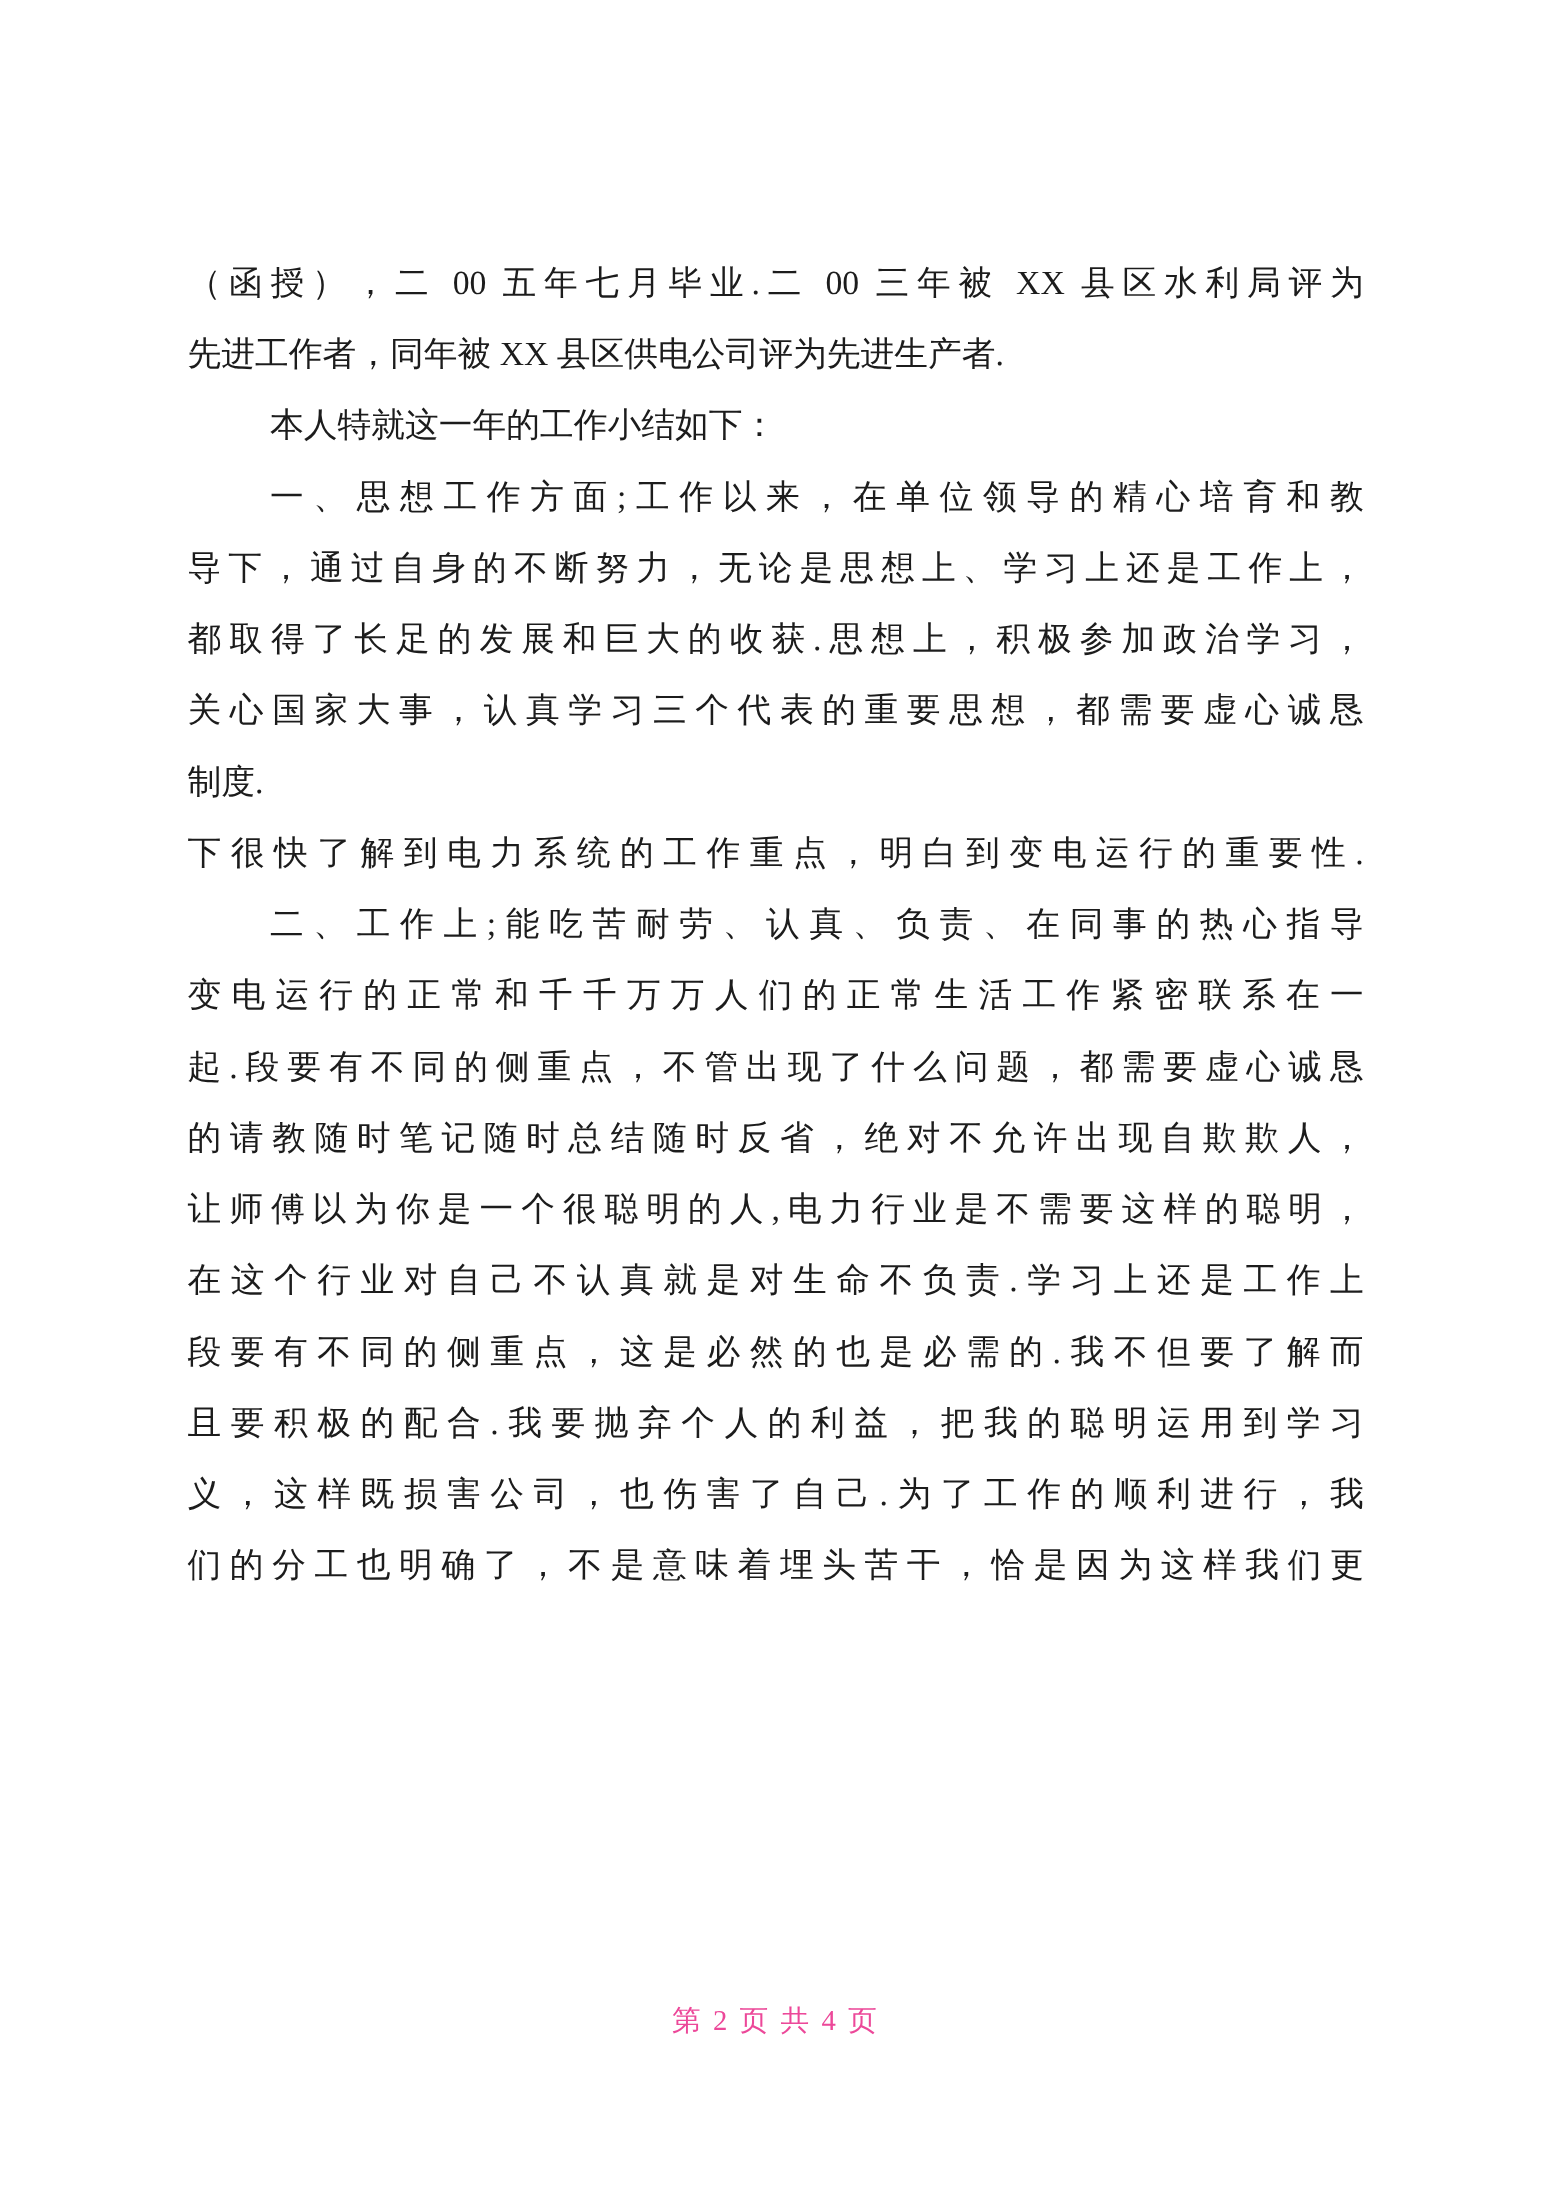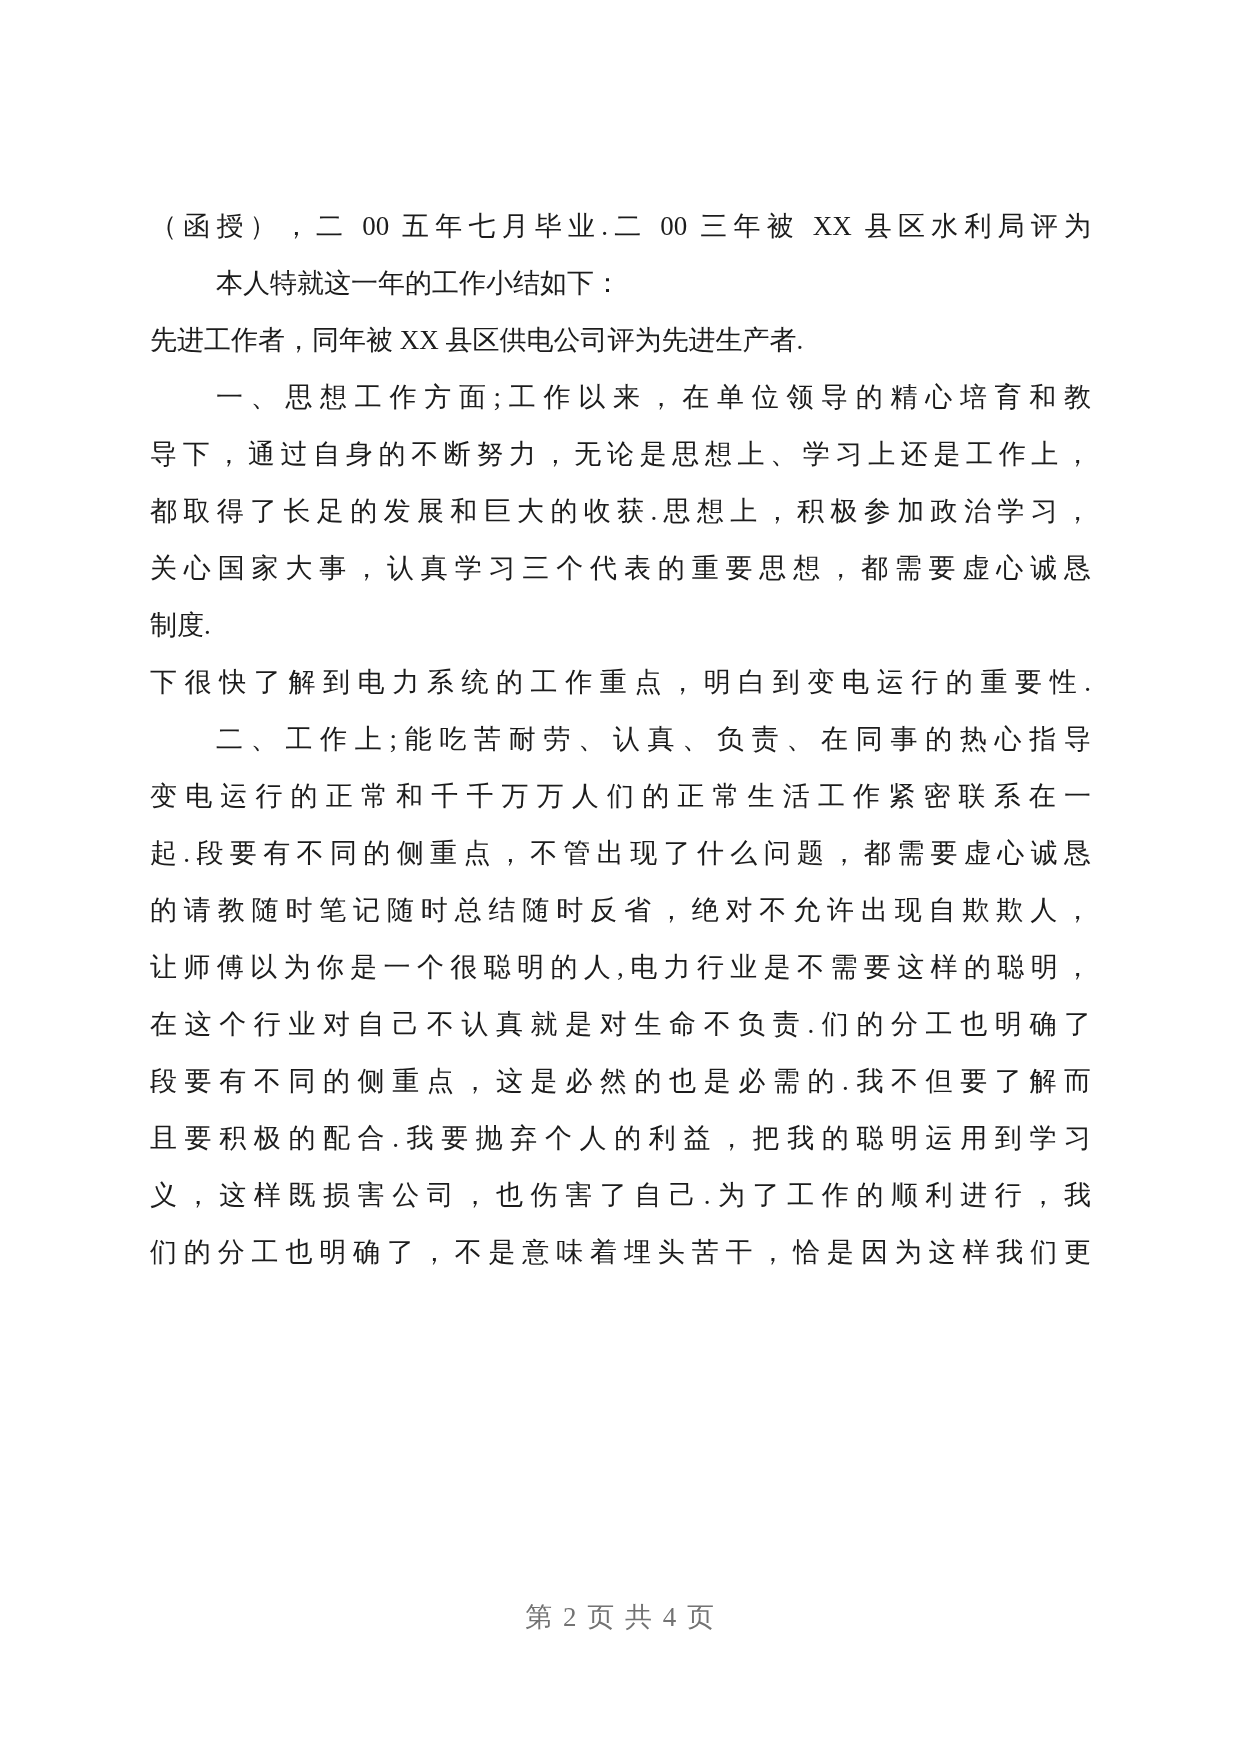--- a/index.html
+++ b/index.html
@@ -38,45 +38,45 @@
     text-indent: 66px;
   }
   .footer {
     position: absolute;
     left: 0;
     top: 1597px;
     width: 100%;
     height: 40px;
     line-height: 40px;
     text-align: center;
-    font-size: 27px;
+    font-size: 23px;
     letter-spacing: 2px;
-    color: #737373;
+    color: #ec4899;
   }
 </style>
 </head>
 <body>
 
 <div class="page">
   <div class="doc-body">
       <div class="line fill">（函授），二 00 五年七月毕业.二 00 三年被 XX 县区水利局评为</div>
+      <div class="line">先进工作者，同年被 XX 县区供电公司评为先进生产者.</div>
       <div class="line indent">本人特就这一年的工作小结如下：</div>
-      <div class="line">先进工作者，同年被 XX 县区供电公司评为先进生产者.</div>
       <div class="line indent fill">一、思想工作方面;工作以来，在单位领导的精心培育和教</div>
       <div class="line fill">导下，通过自身的不断努力，无论是思想上、学习上还是工作上，</div>
       <div class="line fill">都取得了长足的发展和巨大的收获.思想上，积极参加政治学习，</div>
       <div class="line fill">关心国家大事，认真学习三个代表的重要思想，都需要虚心诚恳</div>
       <div class="line">制度.</div>
       <div class="line fill">下很快了解到电力系统的工作重点，明白到变电运行的重要性.</div>
       <div class="line indent fill">二、工作上;能吃苦耐劳、认真、负责、在同事的热心指导</div>
       <div class="line fill">变电运行的正常和千千万万人们的正常生活工作紧密联系在一</div>
       <div class="line fill">起.段要有不同的侧重点，不管出现了什么问题，都需要虚心诚恳</div>
       <div class="line fill">的请教随时笔记随时总结随时反省，绝对不允许出现自欺欺人，</div>
       <div class="line fill">让师傅以为你是一个很聪明的人,电力行业是不需要这样的聪明，</div>
-      <div class="line fill">在这个行业对自己不认真就是对生命不负责.们的分工也明确了</div>
+      <div class="line fill">在这个行业对自己不认真就是对生命不负责.学习上还是工作上</div>
       <div class="line fill">段要有不同的侧重点，这是必然的也是必需的.我不但要了解而</div>
       <div class="line fill">且要积极的配合.我要抛弃个人的利益，把我的聪明运用到学习</div>
       <div class="line fill">义，这样既损害公司，也伤害了自己.为了工作的顺利进行，我</div>
       <div class="line fill">们的分工也明确了，不是意味着埋头苦干，恰是因为这样我们更</div>
     </div>
   <div class="footer">
     <span>第 2 页  共 4 页</span>
   </div>
 </div>
 

